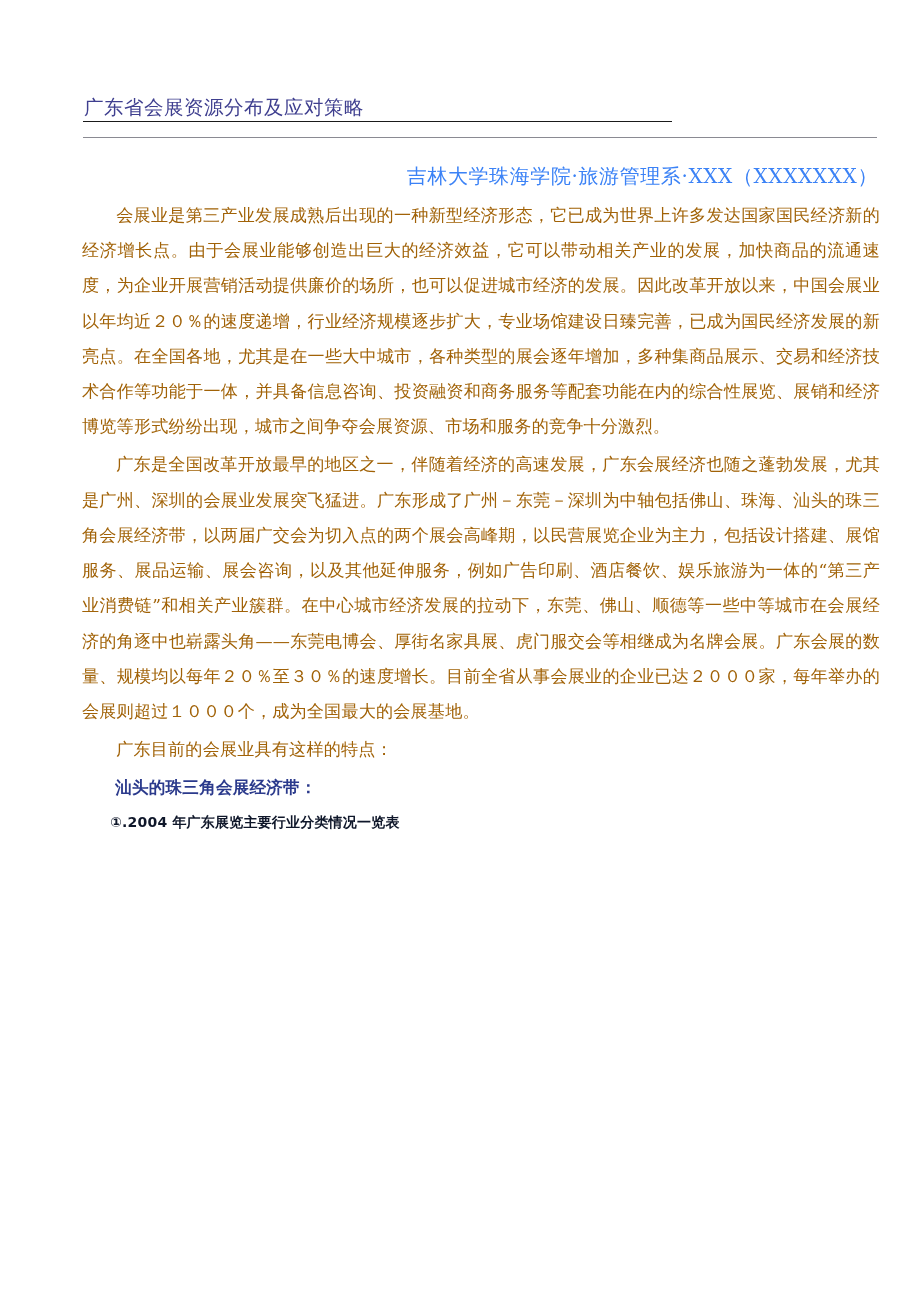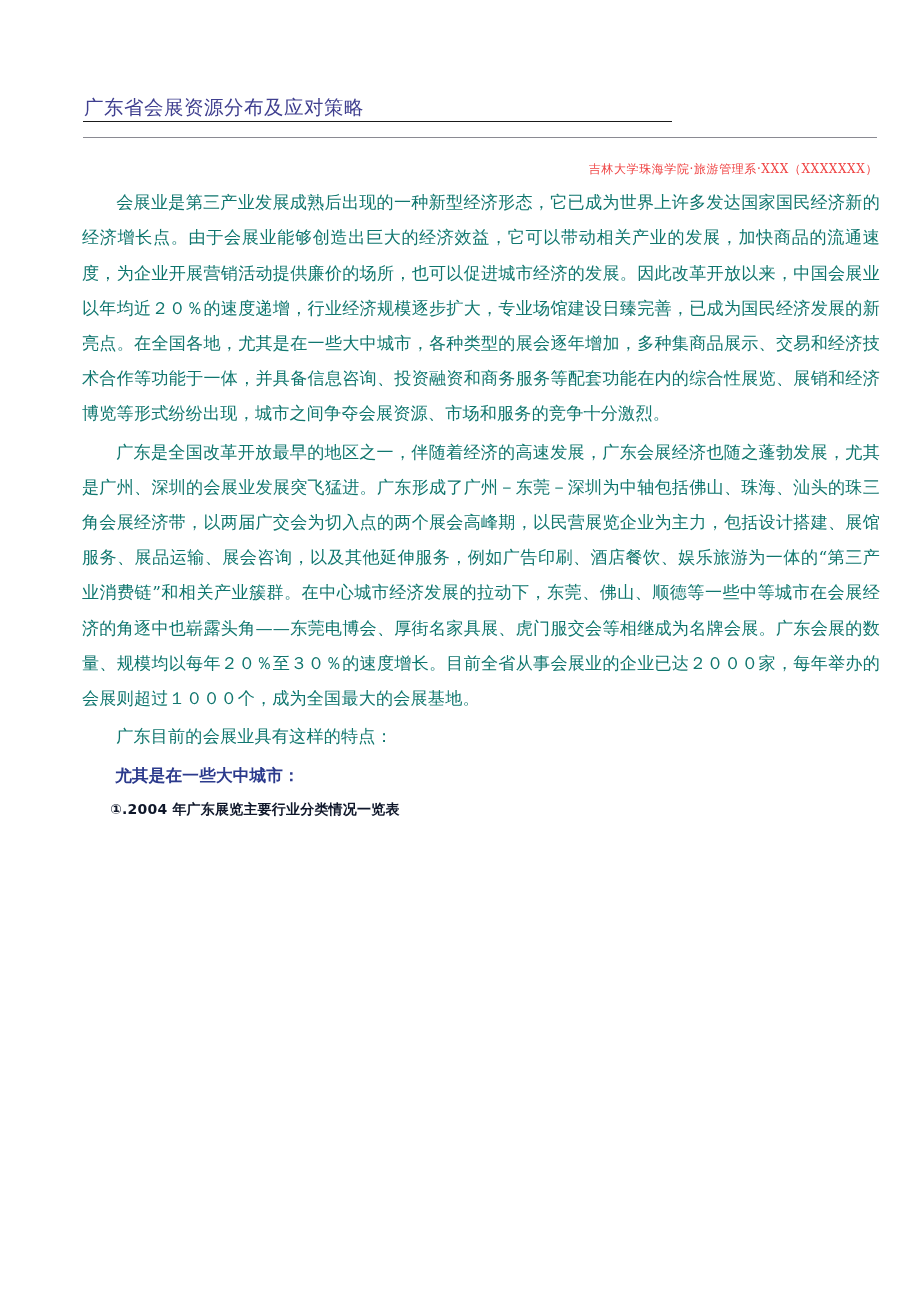--- a/index.html
+++ b/index.html
@@ -59,32 +59,32 @@
   
   .content {
     position: absolute;
     left: 62px;
     top: 160px;
     width: 798px;
   }
 
   .byline {
     text-align: right;
-    font-size: 12px;
-    color: #ef4444;
+    font-size: 20px;
+    color: #3b82f6;
     letter-spacing: 0.6px;
     margin: 0 0 6px 0;
     padding-right: 2px;
     line-height: 1.6;
   }
 
   p.para {
     margin: 0 0 0.18em 0;
     font-size: 17.1px;
-    color: #0f766e;
+    color: #a16207;
     line-height: 2.06;
     text-align: justify;
     text-justify: inter-ideograph;
     text-indent: 2em;
     letter-spacing: 0.2px;
   }
   p.para.tight {
     margin-bottom: 0;
   }
 
@@ -126,19 +126,19 @@
 
     <p class="para">会展业是第三产业发展成熟后出现的一种新型经济形态，它已成为世界上许多发达国家国民经济新的经济增长点。由于会展业能够创造出巨大的经济效益，它可以带动相关产业的发展，加快商品的流通速度，为企业开展营销活动提供廉价的场所，也可以促进城市经济的发展。因此改革开放以来，中国会展业以年均近２０％的速度递增，行业经济规模逐步扩大，专业场馆建设日臻完善，已成为国民经济发展的新亮点。在全国各地，尤其是在一些大中城市，各种类型的展会逐年增加，多种集商品展示、交易和经济技术合作等功能于一体，并具备信息咨询、投资融资和商务服务等配套功能在内的综合性展览、展销和经济博览等形式纷纷出现，城市之间争夺会展资源、市场和服务的竞争十分激烈。</p>
 
     <p class="para">广东是全国改革开放最早的地区之一，伴随着经济的高速发展，广东会展经济也随之蓬勃发展，尤其是广州、深圳的会展业发展突飞猛进。广东形成了广州－东莞－深圳为中轴包括佛山、珠海、汕头的珠三角会展经济带，以两届广交会为切入点的两个展会高峰期，以民营展览企业为主力，包括设计搭建、展馆服务、展品运输、展会咨询，以及其他延伸服务，例如广告印刷、酒店餐饮、娱乐旅游为一体的“第三产业消费链”和相关产业簇群。在中心城市经济发展的拉动下，东莞、佛山、顺德等一些中等城市在会展经济的角逐中也崭露头角——东莞电博会、厚街名家具展、虎门服交会等相继成为名牌会展。广东会展的数量、规模均以每年２０％至３０％的速度增长。目前全省从事会展业的企业已达２０００家，每年举办的会展则超过１０００个，成为全国最大的会展基地。</p>
 
     <p class="para">广东目前的会展业具有这样的特点：</p>
 
 
 
 
-    <h2 class="section-heading">尤其是在一些大中城市：</h2>
+    <h2 class="section-heading">汕头的珠三角会展经济带：</h2>
 
     <h3 class="sub-heading">①.2004 年广东展览主要行业分类情况一览表</h3>
 
   </div>
 
 </div>
 
 </body></html>

